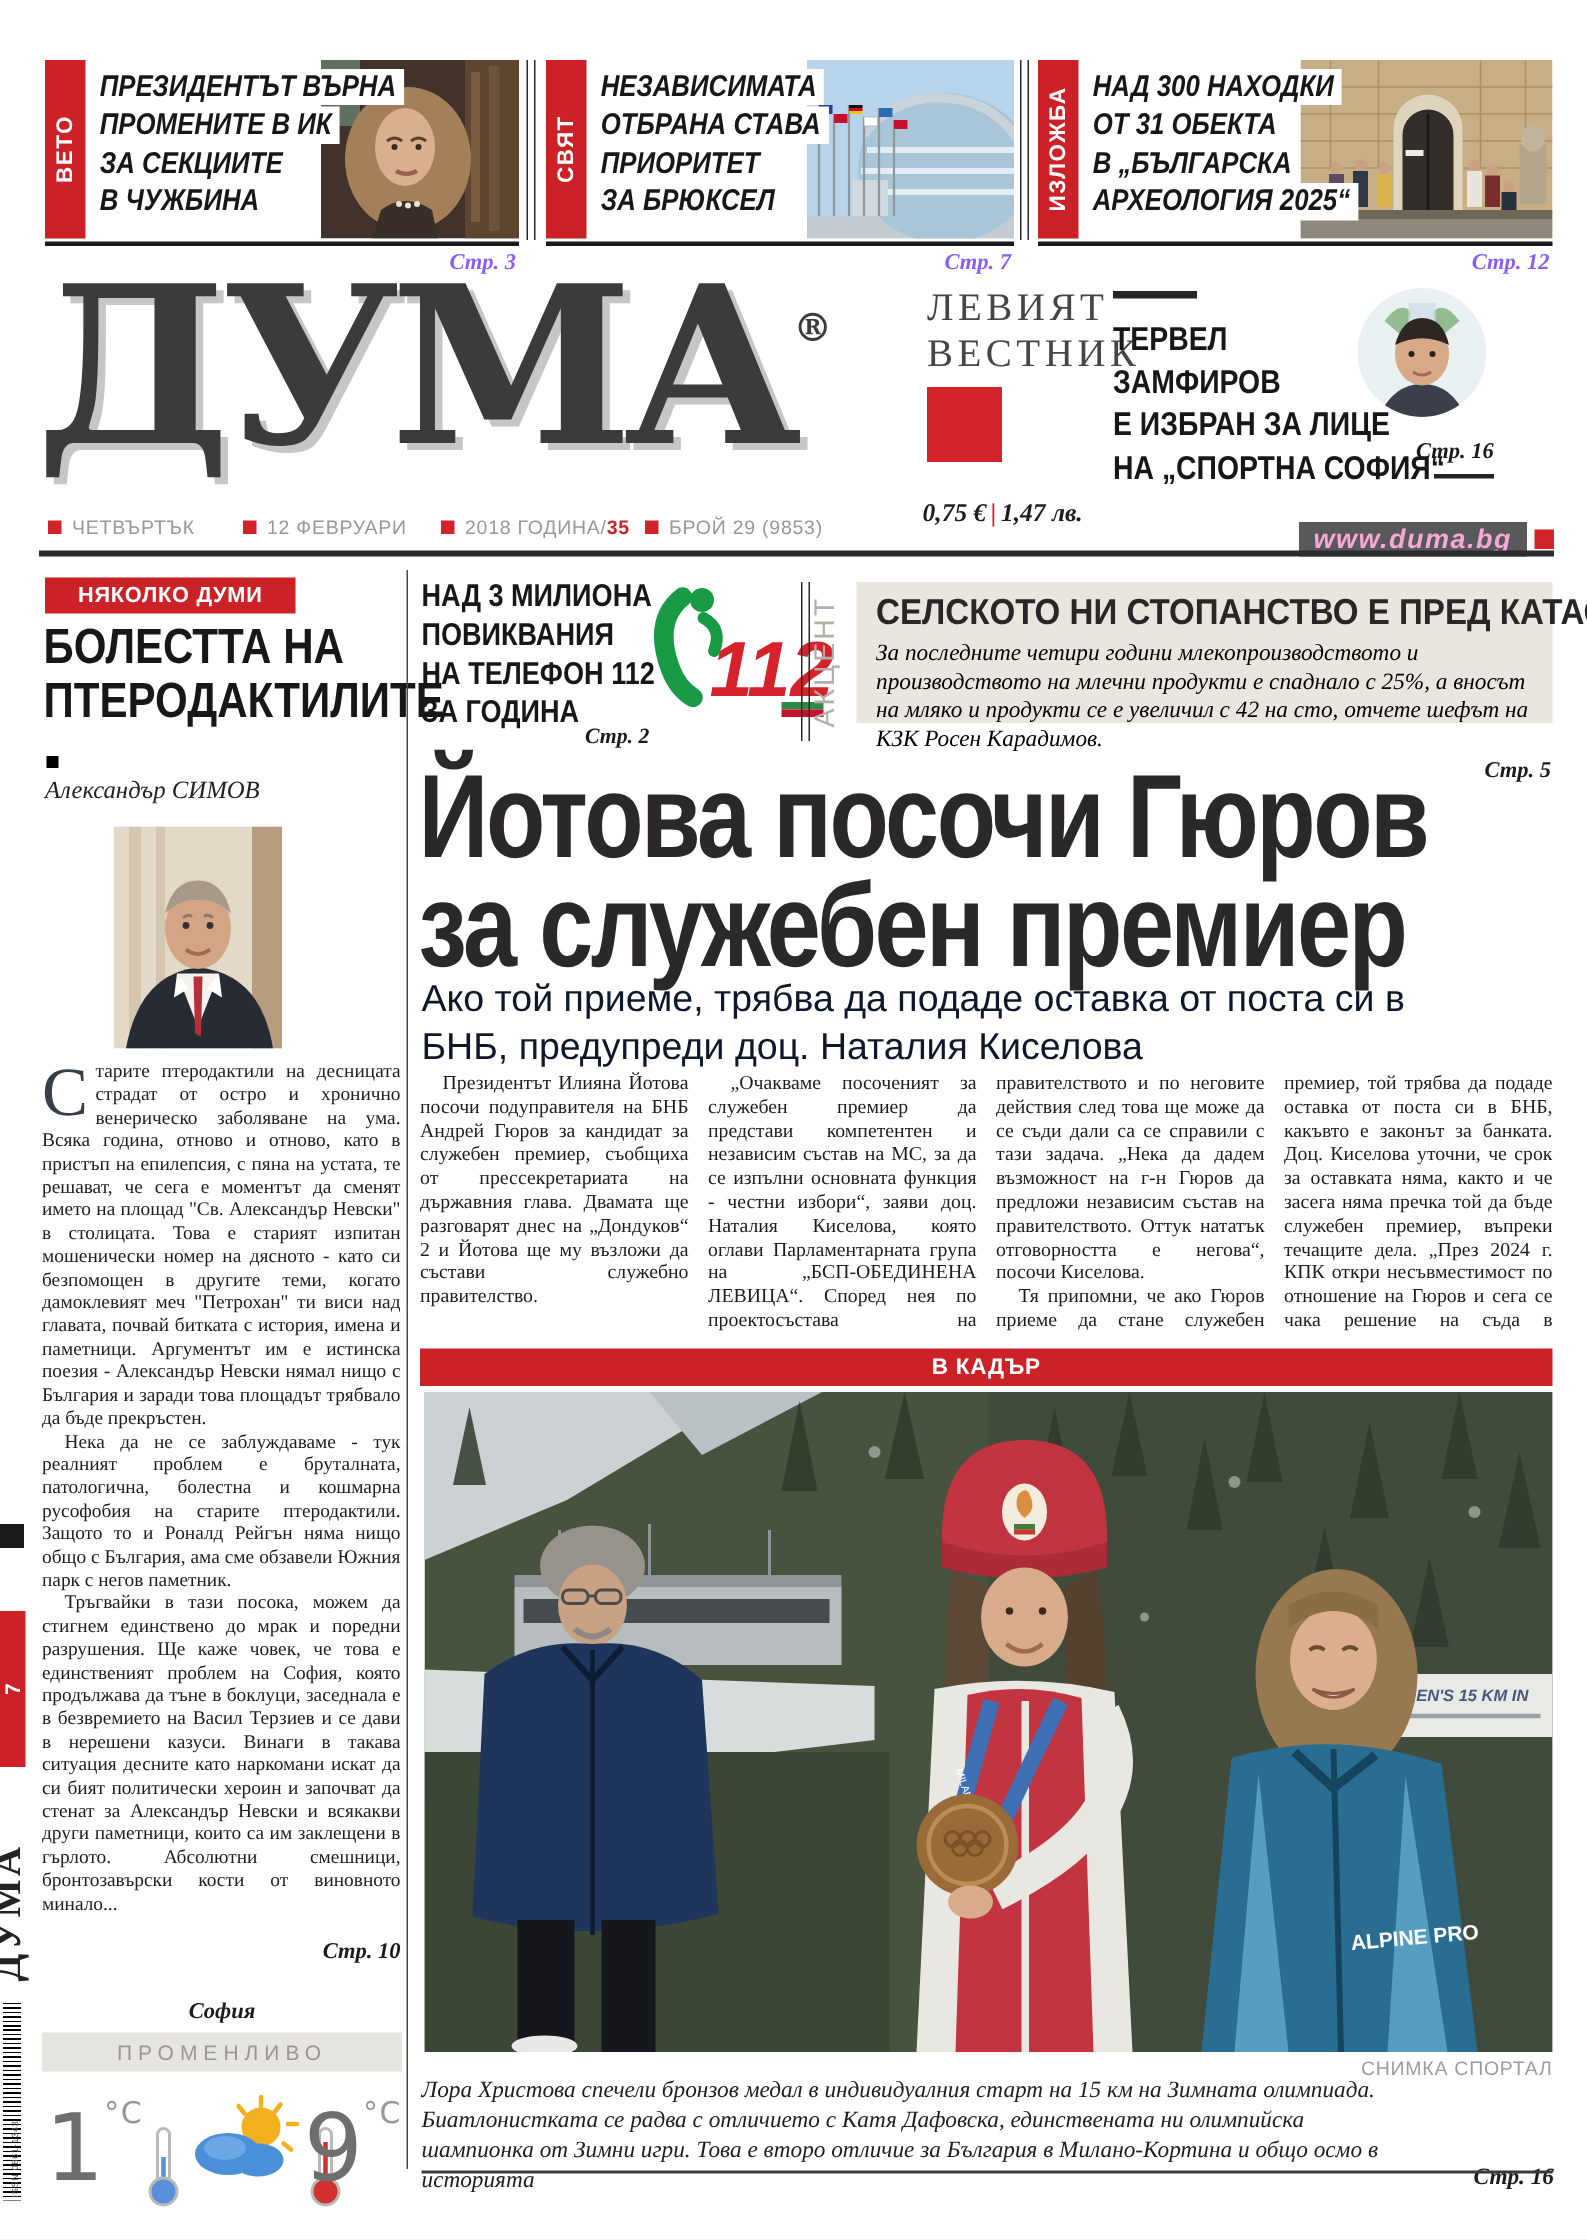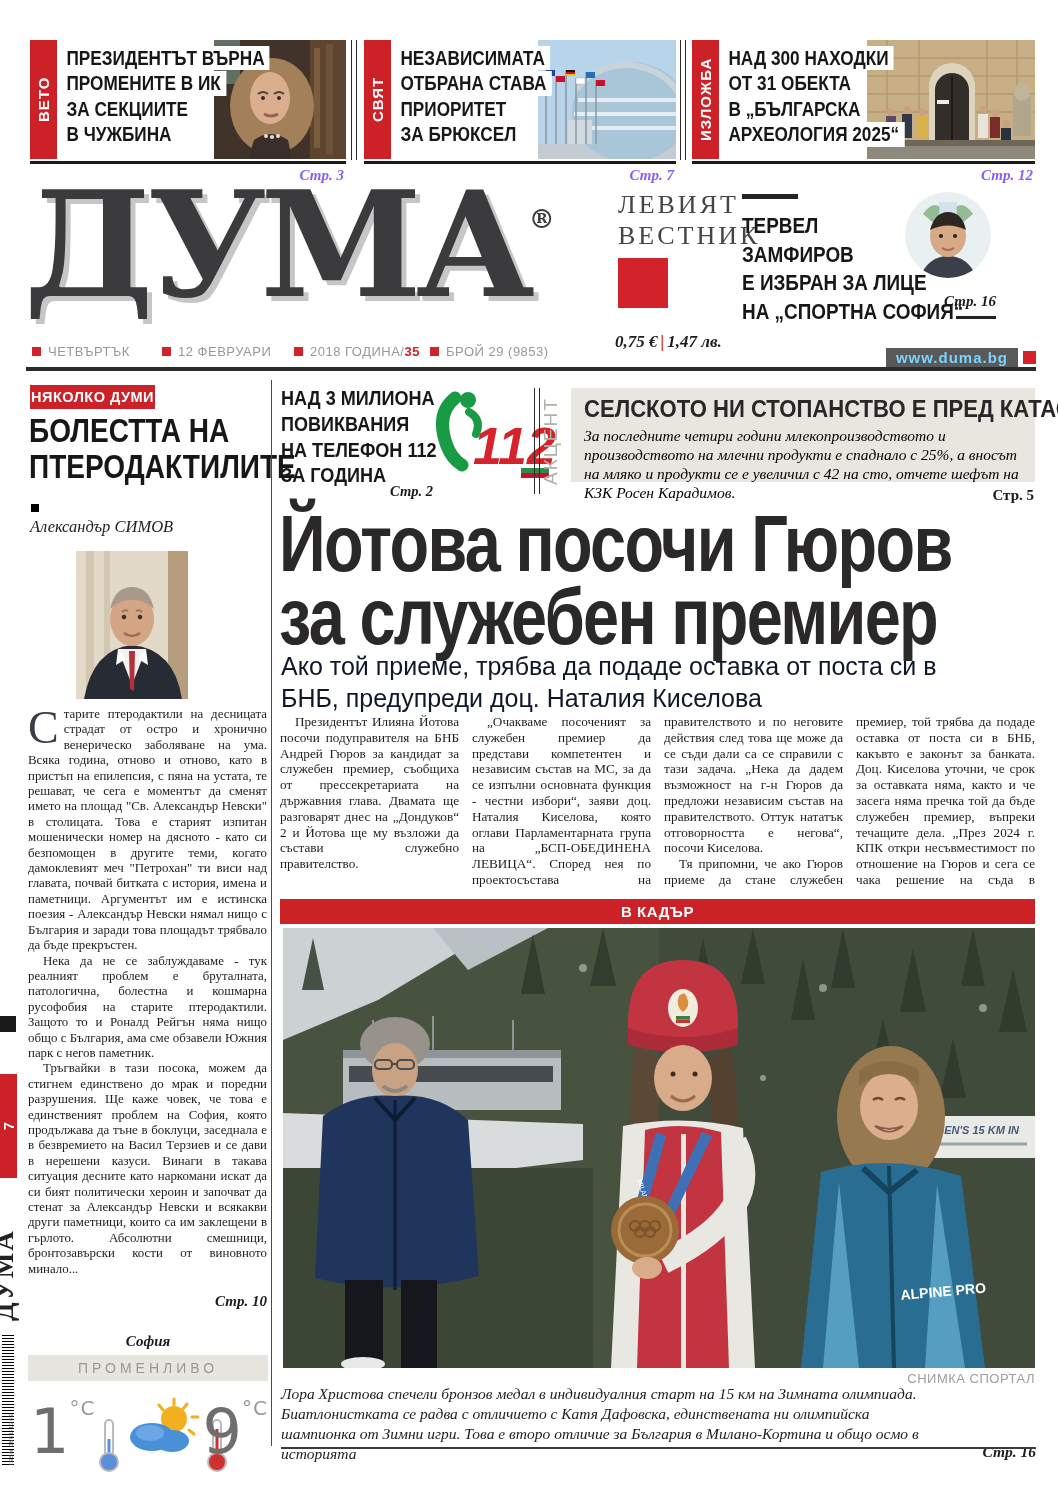--- a/index.html
+++ b/index.html
@@ -5,21 +5,21 @@
   html,body{margin:0;padding:0;background:#e9e9e9;}
   #page{position:relative;width:1058px;height:1493px;background:#fff;overflow:hidden;
         font-family:"Liberation Sans",sans-serif;color:#1c1a1b;margin:0 auto;}
   
   .teaser{position:absolute;top:40px;height:142px;}
   .tag{position:absolute;left:0;top:0;width:27px;height:119px;background:#cc2127;color:#fff;
        font-weight:bold;font-size:15px;letter-spacing:1px;
        writing-mode:vertical-rl;transform:rotate(180deg);
        display:flex;align-items:center;justify-content:center;}
   .t-photo{position:absolute;top:0;}
-  .t-headline{position:absolute;left:33px;top:6px;z-index:3;}
+  .t-headline{position:absolute;left:33px;top:6px;z-index:3;font-style:italic;}
   .t-line{background:#fff;width:max-content;padding:1px 6px 1px 4px;font-weight:bold;font-size:20px;
           line-height:1.12;color:#181617;transform:scaleX(0.86);transform-origin:left;margin-bottom:1px;}
   .t-rule{position:absolute;left:0;right:0;top:121px;height:3px;background:#1c1a1b;}
   .t-page{position:absolute;right:2px;top:127px;font-family:"Liberation Serif",serif;
           font-style:italic;font-weight:bold;font-size:15px;color:#8b5cf6;}
   .vdiv{position:absolute;width:4px;border-left:1.5px solid #2a2a2a;border-right:1.5px solid #2a2a2a;}
   
   .logo{position:absolute;left:24px;top:168px;font-family:"DejaVu Serif",serif;font-weight:bold;
         font-size:146px;line-height:1.05;color:#3b3b3d;letter-spacing:-6px;
         text-shadow:5px 5px 0 #c6c6c6;}
@@ -30,33 +30,33 @@
   .promo{position:absolute;left:742px;top:212px;}
   .promo .t-line{background:none;padding:0;font-size:22px;line-height:1.25;}
   .promo-page{position:absolute;left:944px;top:293px;font-family:"Liberation Serif",serif;
               font-style:italic;font-weight:bold;font-size:15px;}
   .promo-underline{position:absolute;left:956px;top:316px;width:40px;height:3px;background:#242426;}
   .red-square-big{position:absolute;left:618px;top:258px;width:50px;height:50px;background:#d2232a;}
   .price{position:absolute;left:615px;top:332px;font-family:"Liberation Serif",serif;
          font-style:italic;font-weight:bold;font-size:17px;color:#1d1d1f;}
   .price .sep{color:#d2232a;padding:0 3px;}
   .website{position:absolute;right:22px;top:348px;display:flex;align-items:center;gap:5px;}
-  .website .wbox{background:#58595b;color:#7dd3fc;font-weight:bold;font-size:15px;
+  .website .wbox{background:#58595b;color:#f9a8d4;font-weight:bold;font-style:italic;font-size:18px;
                  padding:1px 10px;letter-spacing:1px;}
   .website .wsq{width:13px;height:13px;background:#d2232a;}
   
   .dateline{position:absolute;left:32px;top:344px;height:16px;}
   .d-item{position:absolute;display:flex;align-items:center;gap:7px;white-space:nowrap;
           color:#96989a;font-size:13px;letter-spacing:.5px;}
   .d-sq{width:9px;height:9px;background:#d2232a;flex:0 0 auto;}
   .d-accent{color:#cc2127;font-weight:bold;}
   .main-rule{position:absolute;left:26px;right:22px;top:367px;height:4px;background:#2b2b2b;}
   
   .kicker{position:absolute;left:30px;top:385px;background:#cc2127;color:#fff;font-weight:bold;
-          font-size:14.5px;padding:4px 1px;letter-spacing:.5px;}
+          font-size:14.5px;padding:4px 22px;letter-spacing:.5px;}
   .oped-title{position:absolute;left:29px;top:414px;}
   .oped-title .t-line{background:none;padding:0;font-size:33px;line-height:1.06;transform:scaleX(0.85);}
   .oped-bullet{position:absolute;left:31px;top:504px;width:8px;height:8px;background:#000;}
   .oped-author{position:absolute;left:30px;top:517px;font-family:"Liberation Serif",serif;
                font-style:italic;font-size:16.5px;color:#222;}
   .oped-photo{position:absolute;left:76px;top:551px;}
   .oped-body{position:absolute;left:28px;top:707px;width:239px;height:582px;overflow:hidden;
              font-family:"Liberation Serif",serif;font-size:12.9px;line-height:15.4px;
              text-align:justify;color:#1d1d20;}
   .oped-body p{margin:0;}
@@ -96,22 +96,22 @@
   .akcent-label{position:absolute;left:538px;top:388px;height:106px;width:26px;
                 writing-mode:vertical-rl;transform:rotate(180deg);
                 color:#b3b0aa;font-size:19px;letter-spacing:2px;
                 display:flex;align-items:center;justify-content:center;}
   .akcent{position:absolute;left:571px;top:388px;width:464px;height:94px;background:#e9e6df;
           padding:7px 13px;box-sizing:border-box;}
   .akcent-title{font-weight:bold;font-size:24px;color:#2a2627;transform:scaleX(0.92);
                 transform-origin:left;width:max-content;}
   .akcent-text{margin-top:4px;font-family:"Liberation Serif",serif;font-style:italic;font-size:15.5px;
                line-height:1.22;color:#000000;}
-  .akcent-page{position:absolute;right:24px;top:487px;font-family:"Liberation Serif",serif;
-               font-weight:bold;font-size:15px;}
+  .akcent-page{position:absolute;right:24px;top:506px;font-family:"Liberation Serif",serif;
+               font-style:italic;font-weight:bold;font-size:15px;}
   .headline{position:absolute;left:279px;top:508px;}
   .h-line{font-weight:bold;font-size:79px;line-height:.92;letter-spacing:-2px;color:#2b2829;
           transform:scaleX(0.82);transform-origin:left;width:max-content;}
   .subhead{position:absolute;left:281px;top:651px;width:720px;font-size:25px;line-height:1.26;
            color:#0f172a;}
   .main-body{position:absolute;left:280px;top:714px;width:755px;height:180px;overflow:hidden;
              column-count:4;column-gap:13px;font-family:"Liberation Serif",serif;font-size:13.2px;
              line-height:15.8px;text-align:justify;color:#1d1d20;}
   .main-body p{margin:0;text-indent:15px;}
   .kadar-banner{position:absolute;left:280px;top:899px;width:755px;height:25px;background:#cc2127;

